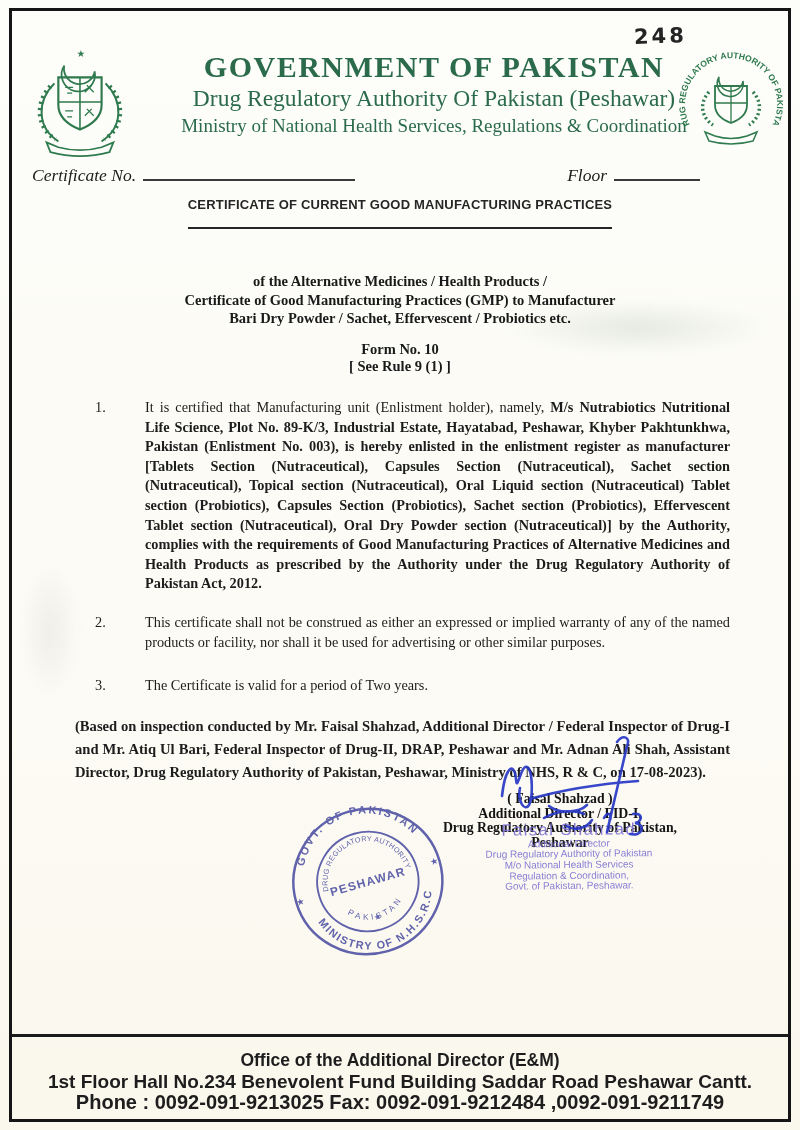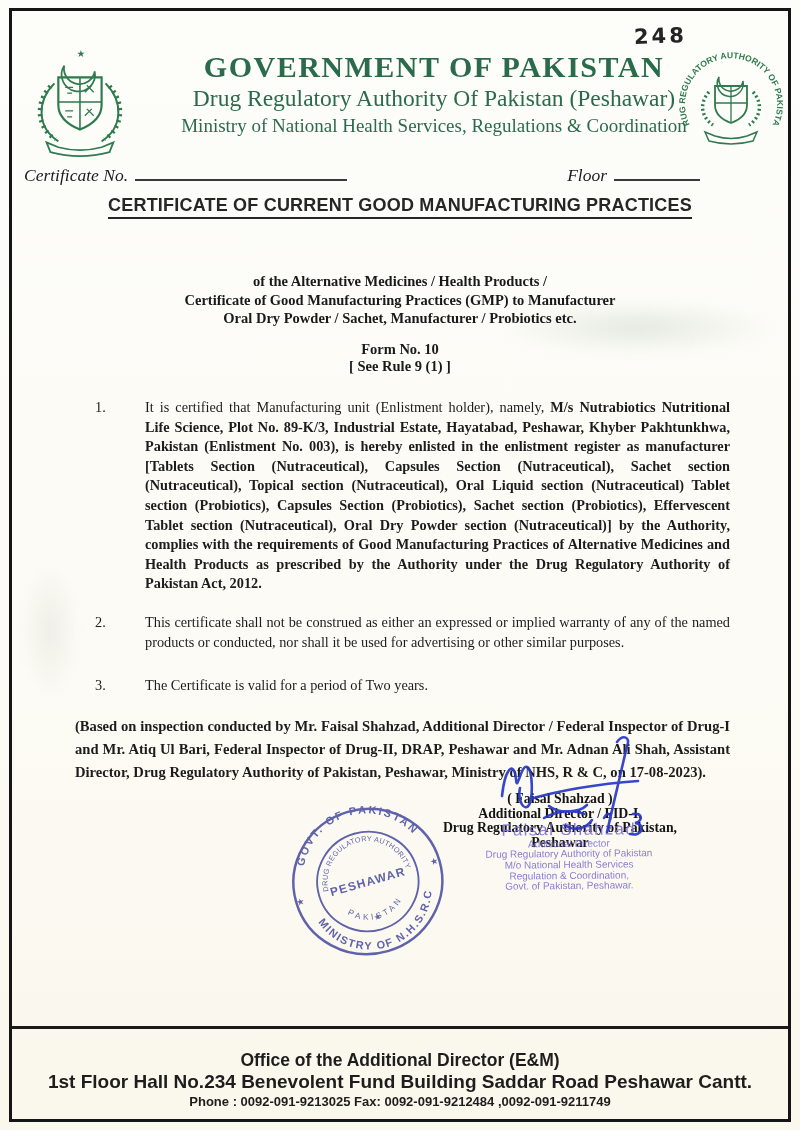--- a/index.html
+++ b/index.html
@@ -13,30 +13,30 @@
     font-size:21px;font-weight:600;letter-spacing:3px;color:#242424;transform:rotate(-2deg);}
   .hdr-text{position:absolute;top:50px;left:150px;width:520px;text-align:center;color:#2b6b4b;margin-left:24px;}
   .hdr-gov{font-size:30px;font-weight:bold;letter-spacing:1.5px;line-height:34px;}
   .hdr-drap{font-size:23.5px;font-weight:normal;line-height:29px;}
   .hdr-min{font-size:19px;line-height:25px;}
   .emblem-left{position:absolute;top:44px;left:26px;width:104px;height:118px;}
   .seal-right{position:absolute;top:50px;left:676px;width:110px;height:112px;}
   svg .green{stroke:#2f7a4e;fill:none;stroke-width:2.2;}
 
   
-  .meta{position:absolute;top:165px;left:24px;right:32px;display:flex;justify-content:space-between;
+  .meta{position:absolute;top:165px;left:32px;right:32px;display:flex;justify-content:space-between;
     font-style:italic;font-size:17.5px;}
   .meta .rule{display:inline-block;border-bottom:2px solid #3a3a3a;height:14px;margin-left:7px;}
   .rule-long{width:212px;}
   .rule-short{width:86px;}
   .date-group{margin-right:68px;}
 
   .doc-title{position:absolute;top:195px;left:0;right:0;text-align:center;}
   .doc-title span{display:inline-block;font-family:"Liberation Sans",sans-serif;font-weight:bold;
-    font-size:18px;letter-spacing:.2px;color:#262626;border-bottom:2px solid #262626;padding-bottom:1px;}
+    font-size:13px;letter-spacing:.2px;color:#262626;border-bottom:2px solid #262626;padding-bottom:15px;}
 
   
   .subject{position:absolute;top:272px;left:0;right:0;text-align:center;font-weight:bold;
     font-size:14.5px;line-height:18.5px;color:#191919;}
   .form-group{margin-top:13px;line-height:17.5px;}
 
   
   .body-text{position:absolute;top:398px;left:75px;right:70px;}
   .clause{display:flex;margin-bottom:19px;padding-left:20px;font-size:14.3px;line-height:19.6px;}
   .clause-num{flex:none;width:27px;}
@@ -62,24 +62,24 @@
   
   .bleed{position:absolute;filter:blur(4px);pointer-events:none;}
   .bleed1{top:300px;left:505px;width:265px;height:55px;
     background:radial-gradient(ellipse at center,rgba(150,170,150,.22),transparent 72%);}
   .bleed2{top:560px;left:20px;width:60px;height:140px;
     background:radial-gradient(ellipse at center,rgba(160,160,150,.14),transparent 70%);}
 
   
   .footer{position:absolute;left:11px;right:11px;bottom:10px;border-top:3px solid #1a1a1a;
     text-align:center;font-family:"Liberation Sans",sans-serif;font-weight:bold;color:#1d1d1d;
-    padding:20px 0 8px;}
+    padding:12px 0 8px;}
   .footer-office{font-size:17.5px;line-height:23px;}
   .footer-address{font-size:19px;line-height:20px;}
-  .footer-phone{font-size:13px;line-height:20px;text-align:center;}
+  .footer-phone{font-size:20px;line-height:20px;text-align:center;}
 </style>
 </head>
 <body>
 
 <div class="page">
   <div class="frame"></div>
 
   <div class="bleed bleed1"></div>
   <div class="bleed bleed2"></div>
 
@@ -132,35 +132,35 @@
     </span>
   </div>
 
   <div class="doc-title">
     <span>CERTIFICATE OF CURRENT GOOD MANUFACTURING PRACTICES</span>
   </div>
 
   <div class="subject">
     <div>of the Alternative Medicines / Health Products /</div>
     <div>Certificate of Good Manufacturing Practices (GMP) to Manufacturer</div>
-    <div>Oral Dry Powder / Sachet, Manufacturer / Probiotics etc.</div>
+    <div>Bari Dry Powder / Sachet, Effervescent / Probiotics etc.</div>
     <div class="form-group">
       <div>Form No. 10</div>
       <div>[ See Rule 9 (1) ]</div>
     </div>
   </div>
 
   <div class="body-text">
     <div class="clause">
       <span class="clause-num">1.</span>
       <div class="clause-body"><span>It is certified that Manufacturing unit (Enlistment holder), namely, </span><span class="bold">M/s Nutrabiotics Nutritional Life Science, Plot No. 89-K/3, Industrial Estate, Hayatabad, Peshawar, Khyber Pakhtunkhwa, Pakistan (Enlistment No. 003), is hereby enlisted in the enlistment register as manufacturer [Tablets Section (Nutraceutical), Capsules Section (Nutraceutical), Sachet section (Nutraceutical), Topical section (Nutraceutical), Oral Liquid section (Nutraceutical) Tablet section (Probiotics), Capsules Section (Probiotics), Sachet section (Probiotics), Effervescent Tablet section (Nutraceutical), Oral Dry Powder section (Nutraceutical)] by the Authority, complies with the requirements of Good Manufacturing Practices of Alternative Medicines and Health Products as prescribed by the Authority under the Drug Regulatory Authority of Pakistan Act, 2012.</span></div>
     </div>
     <div class="clause">
       <span class="clause-num">2.</span>
-      <div class="clause-body">This certificate shall not be construed as either an expressed or implied warranty of any of the named products or conducted, nor shall it be used for advertising or other similar purposes.</div>
+      <div class="clause-body">This certificate shall not be construed as either an expressed or implied warranty of any of the named products or facility, nor shall it be used for advertising or other similar purposes.</div>
     </div>
     <div class="clause c3">
       <span class="clause-num">3.</span>
       <div class="clause-body">The Certificate is valid for a period of Two years.</div>
     </div>
     <div class="inspection">(Based on inspection conducted by Mr. Faisal Shahzad, Additional Director / Federal Inspector of Drug-I and Mr. Atiq Ul Bari, Federal Inspector of Drug-II, DRAP, Peshawar and Mr. Adnan Ali Shah, Assistant Director, Drug Regulatory Authority of Pakistan, Peshawar, Ministry of NHS, R &amp; C, on 17-08-2023).</div>
   </div>
 
   <div class="sig-zone">
 

